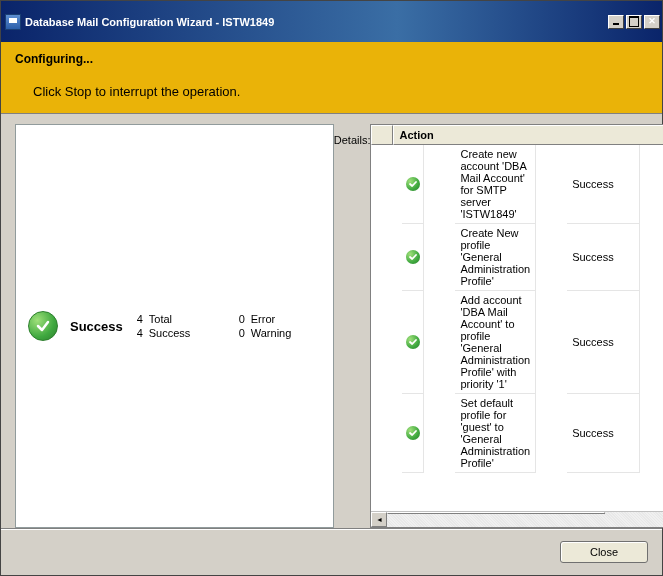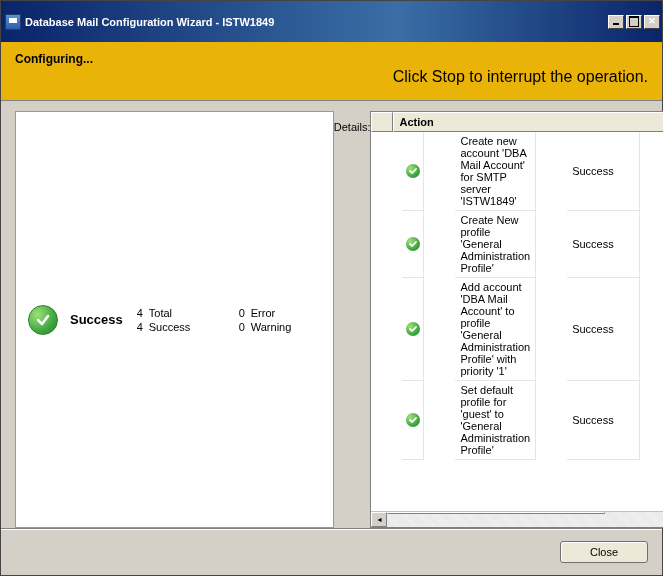--- a/index.html
+++ b/index.html
@@ -62,21 +62,21 @@
   .tb-btn.min::before { content: ""; display:block; width:6px; height:2px; background:#000; margin-top:5px;}
   .tb-btn.max::before { content: ""; display:block; width:8px; height:8px; border:1px solid #000; border-top-width:2px;}
   .tb-btn.close::before { content: "✕"; font-weight:bold; font-size:9px;}
   
   .header {
     background: #eab308;
     border-bottom: 1px solid #808080;
     padding: 10px 14px 14px 14px;
   }
   .header h1 { font-size: 12px; font-weight: bold; }
-  .header p { margin-left: 18px; margin-top: 2px; font-size: 16px; text-align: right; }
+  .header p { margin-left: 18px; margin-top: 18px; font-size: 13px; }
   
   .body {
     flex: 1;
     padding: 10px 14px 0 14px;
     display: flex;
     flex-direction: row;
     min-height: 0;
   }
   
   .summary-box {

